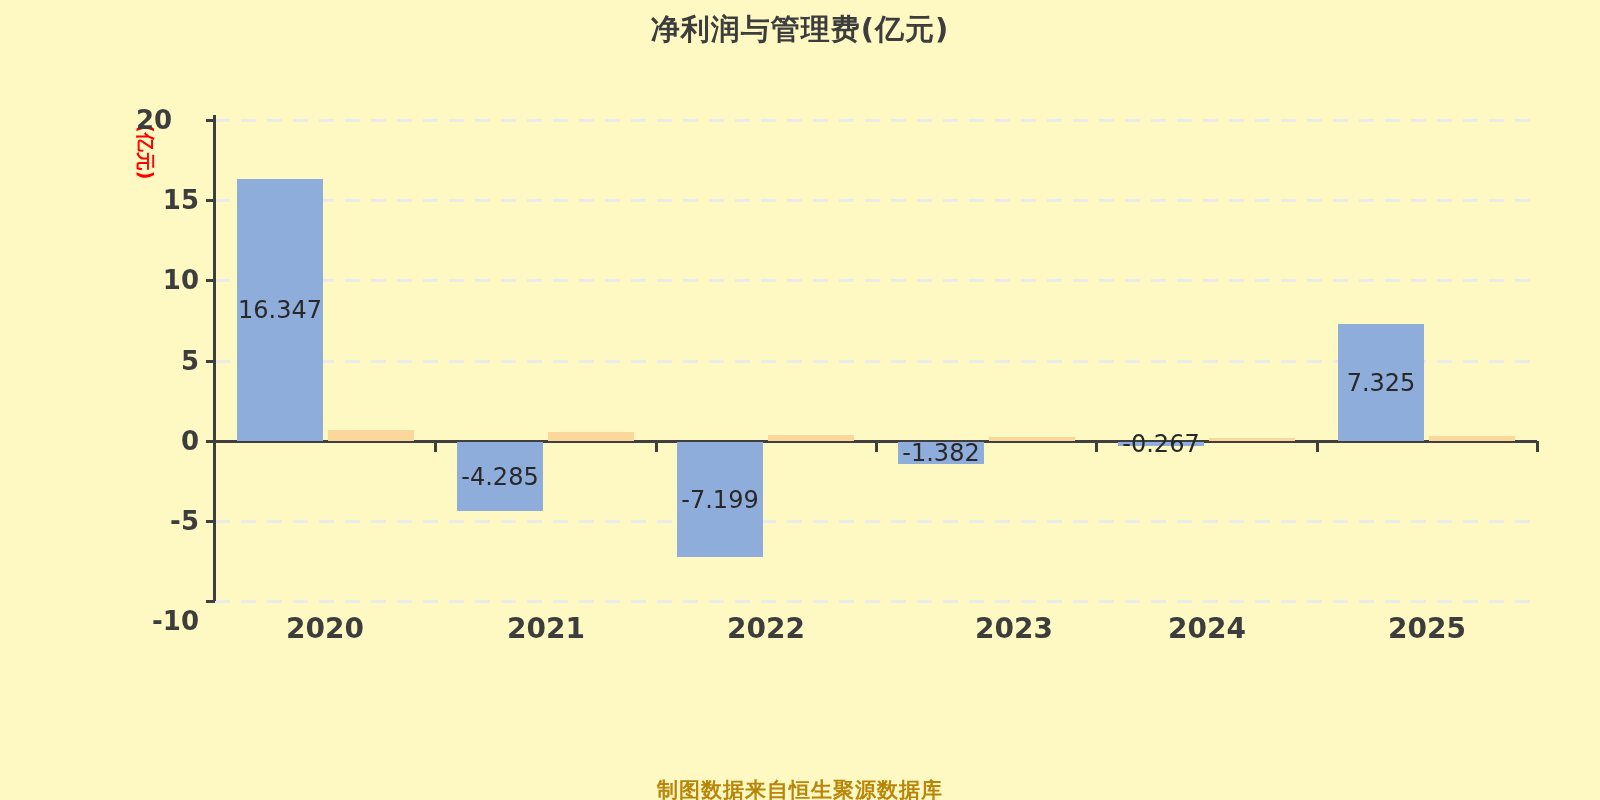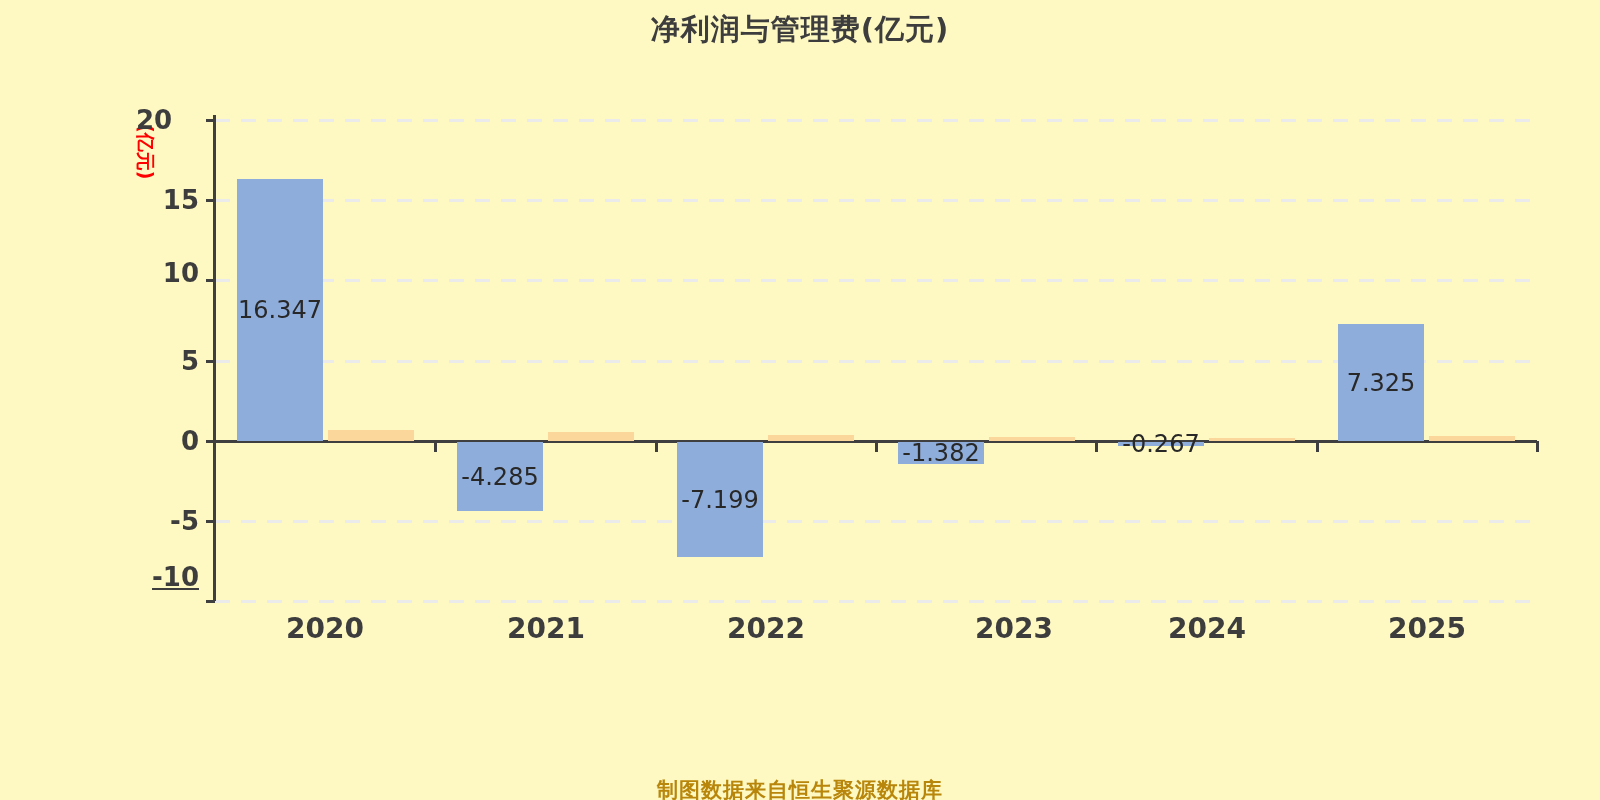--- a/index.html
+++ b/index.html
@@ -63,32 +63,32 @@
   <div class="y-axis-name" style="color: rgb(255, 0, 0);">(亿元)</div>
 
   <div id="plot-area">
       <div class="gridline" style="left: 215px; top: 119px; width: 1322px;"></div>
       <div class="y-tick-label" style="left: 109px; top: 107px; text-align: center;">20</div>
       <div class="axis-tick" style="left: 206px; top: 119px; width: 9px; height: 3px;"></div>
       <div class="gridline" style="left: 215px; top: 199px; width: 1322px;"></div>
       <div class="y-tick-label" style="left: 109px; top: 187px;">15</div>
       <div class="axis-tick" style="left: 206px; top: 199px; width: 9px; height: 3px;"></div>
       <div class="gridline" style="left: 215px; top: 279px; width: 1322px;"></div>
-      <div class="y-tick-label" style="left: 109px; top: 260px;">10</div>
+      <div class="y-tick-label" style="left: 109px; top: 267px;">10</div>
       <div class="axis-tick" style="left: 206px; top: 279px; width: 9px; height: 3px;"></div>
       <div class="gridline" style="left: 215px; top: 360px; width: 1322px;"></div>
       <div class="y-tick-label" style="left: 109px; top: 348px;">5</div>
       <div class="axis-tick" style="left: 206px; top: 360px; width: 9px; height: 3px;"></div>
       <div class="y-tick-label" style="left: 109px; top: 428px;">0</div>
       <div class="axis-tick" style="left: 206px; top: 440px; width: 9px; height: 3px;"></div>
       <div class="gridline" style="left: 215px; top: 520px; width: 1322px;"></div>
       <div class="y-tick-label" style="left: 109px; top: 508px;">-5</div>
       <div class="axis-tick" style="left: 206px; top: 520px; width: 9px; height: 3px;"></div>
       <div class="gridline" style="left: 215px; top: 600px; width: 1322px;"></div>
-      <div class="y-tick-label" style="left: 109px; top: 564px; text-decoration: underline;">-10</div>
+      <div class="y-tick-label" style="left: 109px; top: 608px;">-10</div>
       <div class="axis-tick" style="left: 206px; top: 600px; width: 9px; height: 3px;"></div>
       <div class="axis-line" style="left: 213px; top: 115px; width: 3px; height: 486px;"></div>
       <div class="axis-line" style="left: 215px; top: 440px; width: 1322px; height: 3px;"></div>
       <div class="axis-tick" style="left: 434px; top: 441px; width: 3px; height: 11px;"></div>
       <div class="axis-tick" style="left: 655px; top: 441px; width: 3px; height: 11px;"></div>
       <div class="axis-tick" style="left: 875px; top: 441px; width: 3px; height: 11px;"></div>
       <div class="axis-tick" style="left: 1095px; top: 441px; width: 3px; height: 11px;"></div>
       <div class="axis-tick" style="left: 1316px; top: 441px; width: 3px; height: 11px;"></div>
       <div class="axis-tick" style="left: 1536px; top: 441px; width: 3px; height: 11px;"></div>
       <div class="bar" style="left: 237px; top: 179px; width: 86px; height: 262px; background: rgb(143, 173, 218);"></div>

